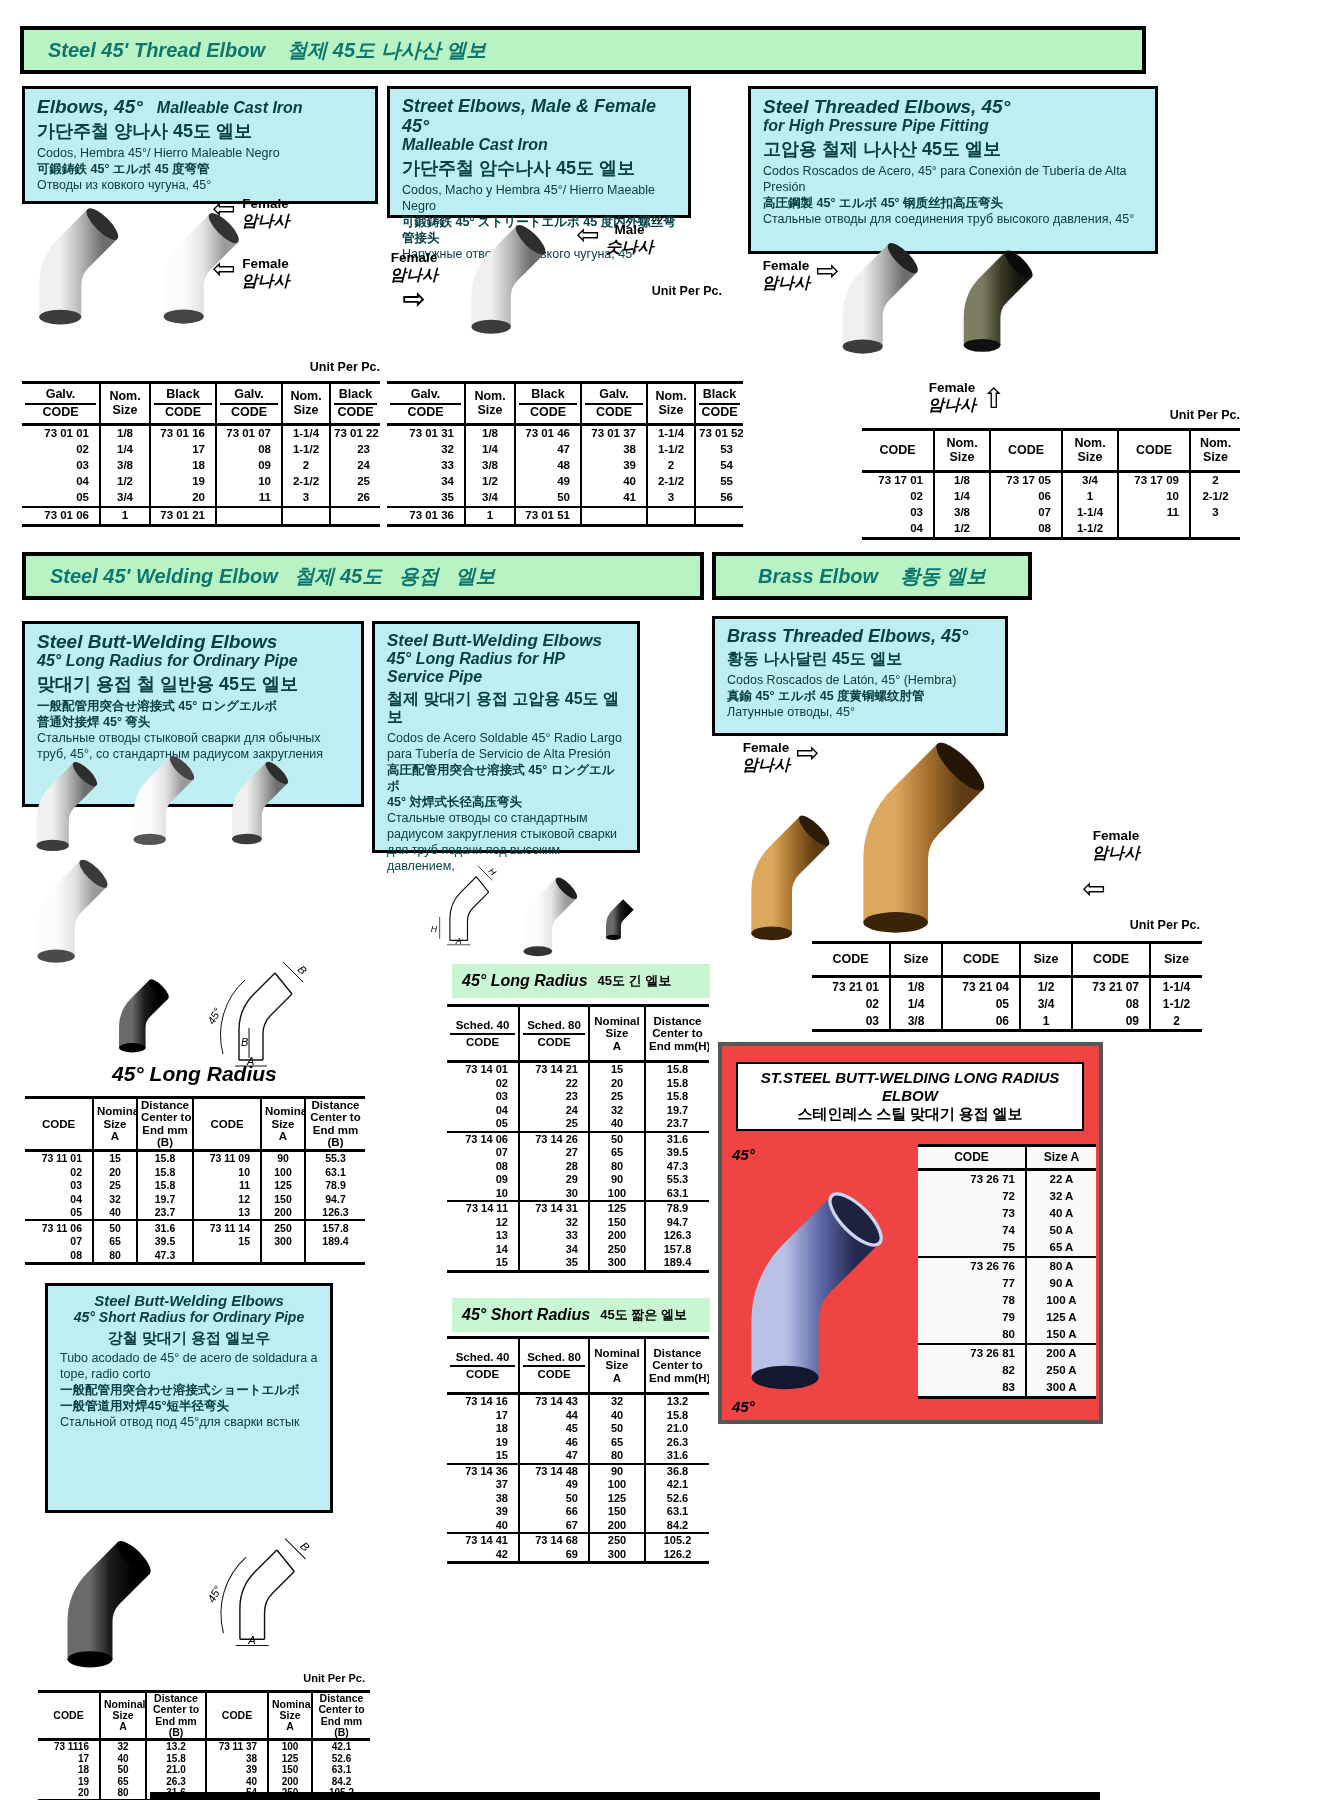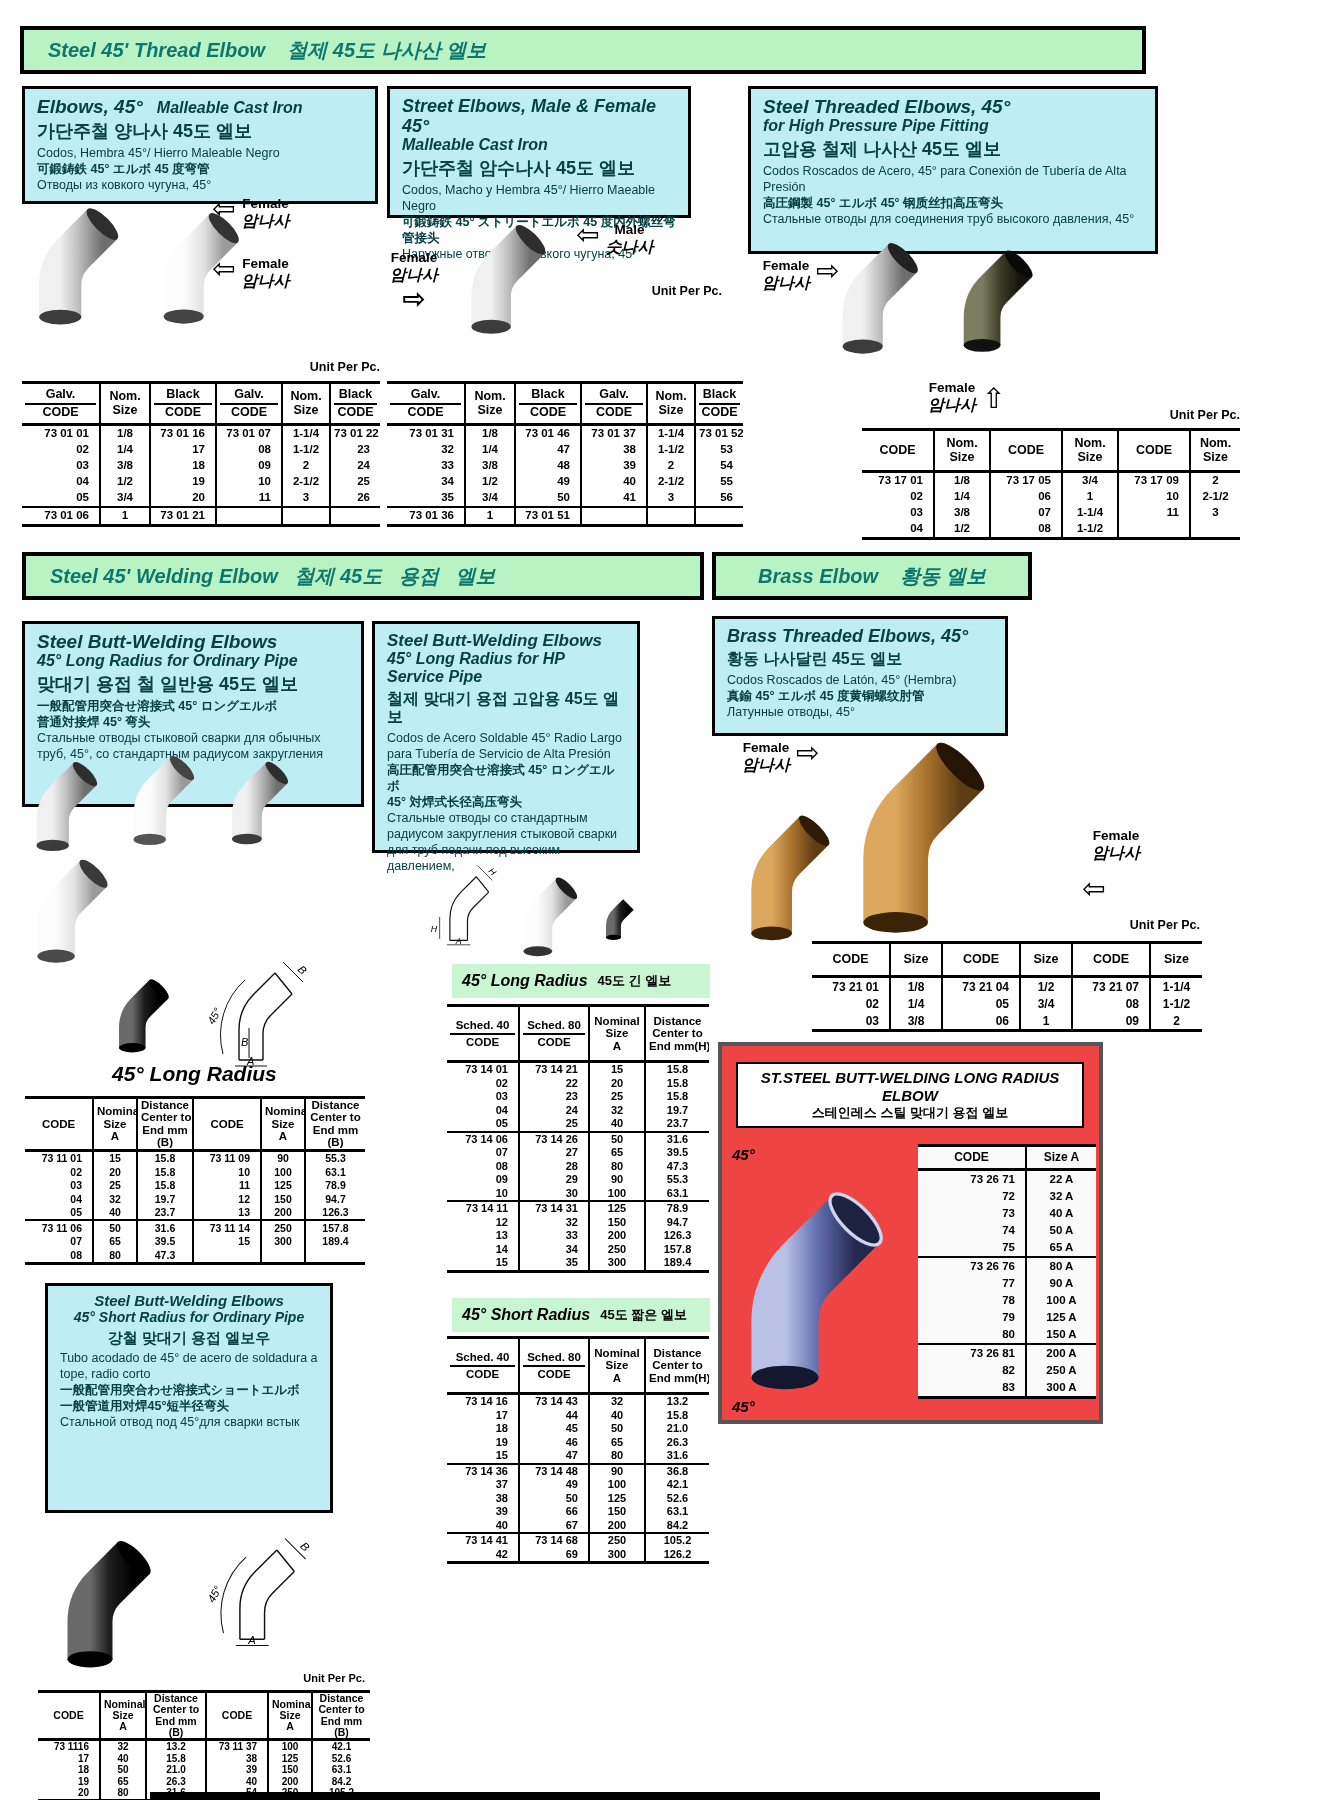--- a/index.html
+++ b/index.html
@@ -25,21 +25,21 @@
   .pt .en{font-size:13.5px;}
   .pt .k{font-size:16px;font-style:italic;}
   .unit{font-size:12.5px;font-weight:600;text-align:right;}
   .lrlabel{font-weight:700;font-style:italic;font-size:21px;}
   .glabel{background:#c8f6d2;display:flex;align-items:center;gap:10px;padding:0 10px;}
   .glabel .gi{font-style:italic;font-weight:700;font-size:16px;}
   .glabel .gk{font-weight:700;font-size:13px;}
   .gray{background:#ef4444;border:4px solid #565656;}
   .gtitle{background:#fff;border:2px solid #000;text-align:center;padding:5px 4px;}
   .gtitle .l1{font-weight:700;font-style:italic;font-size:15px;line-height:1.2;}
-  .gtitle .l2{font-weight:700;font-size:13px;line-height:1.25;}
+  .gtitle .l2{font-weight:700;font-size:15px;line-height:1.25;font-family:Liberation Serif, serif;}
   .deg{font-weight:700;font-style:italic;font-size:15px;}
   .bar{background:#000;}
   table.cat{border-collapse:collapse;table-layout:fixed;color:#000;}
   .cat th,.cat td{padding:0 3px;overflow:hidden;white-space:nowrap;vertical-align:middle;}
   .cat thead tr{border-top:3px solid #000;border-bottom:3px solid #000;}
   .cat tbody{border-bottom:3px solid #000;}
   .cat th+th,.cat td+td{border-left:2px solid #000;}
   .cat th{font-weight:700;font-size:12.5px;line-height:1.08;text-align:center;}
   .cat th div.rule{border-bottom:2px solid #000;padding-bottom:1px;margin-bottom:1px;}
   .cat th.small{font-size:9px;}

